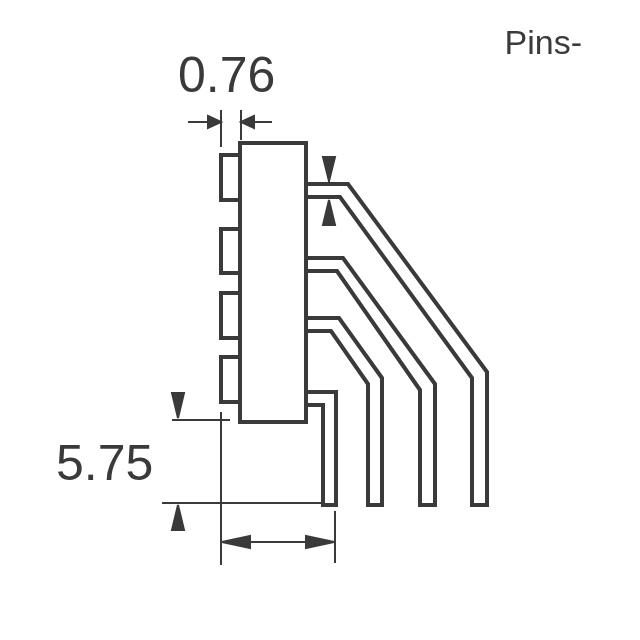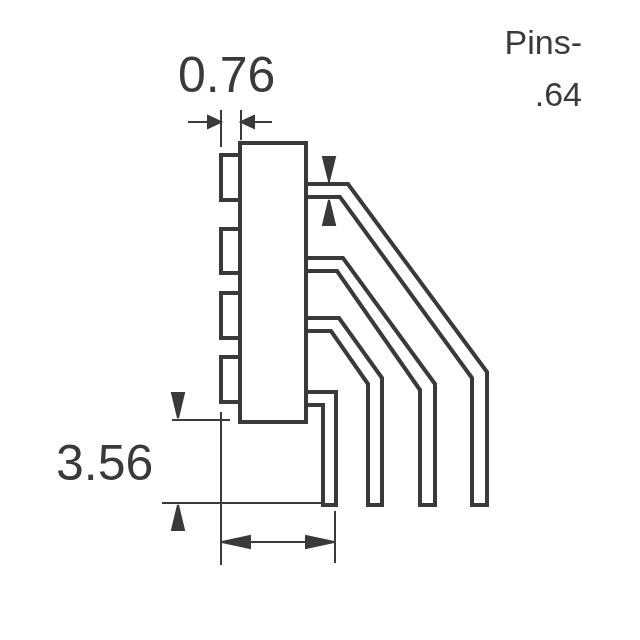--- a/index.html
+++ b/index.html
@@ -71,19 +71,18 @@
       <line x1="221" y1="412" x2="221" y2="565"></line>
 
       <line x1="335" y1="511" x2="335" y2="563"></line>
       <line x1="250" y1="542" x2="306" y2="542"></line>
       <polygon points="250,536 222,542 250,548"></polygon>
       <polygon points="306,536 334,542 306,548"></polygon>
     </g>
   </svg>
 
   <div class="lbl" style="left:178px; top:50px;">0.76</div>
-  <div class="lbl" style="left:56px; top:438px;">3.56</div>
+  <div class="lbl" style="left:56px; top:438px;">5.75</div>
 
   <div class="note">
     <div>Pins-</div>
-    <div>.64</div>
   </div>
 </div>
 
 </body></html>

